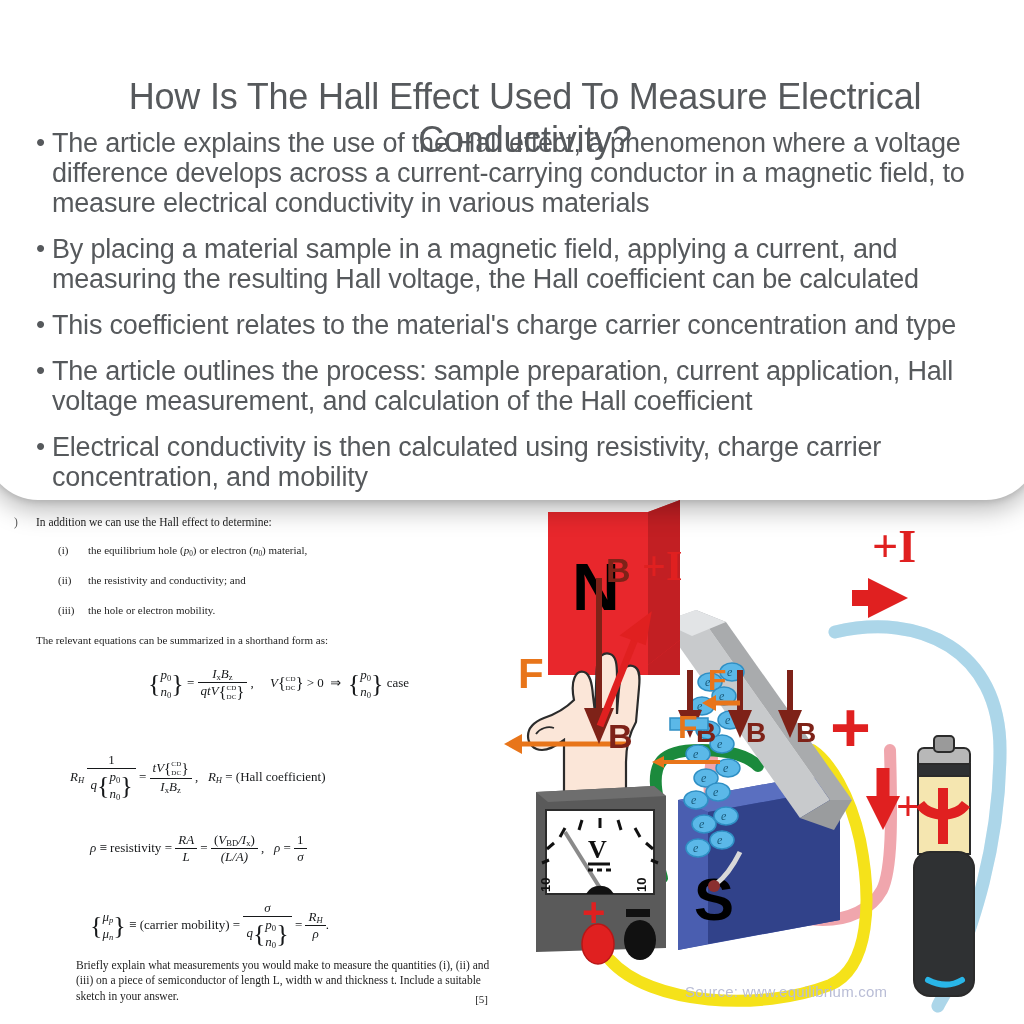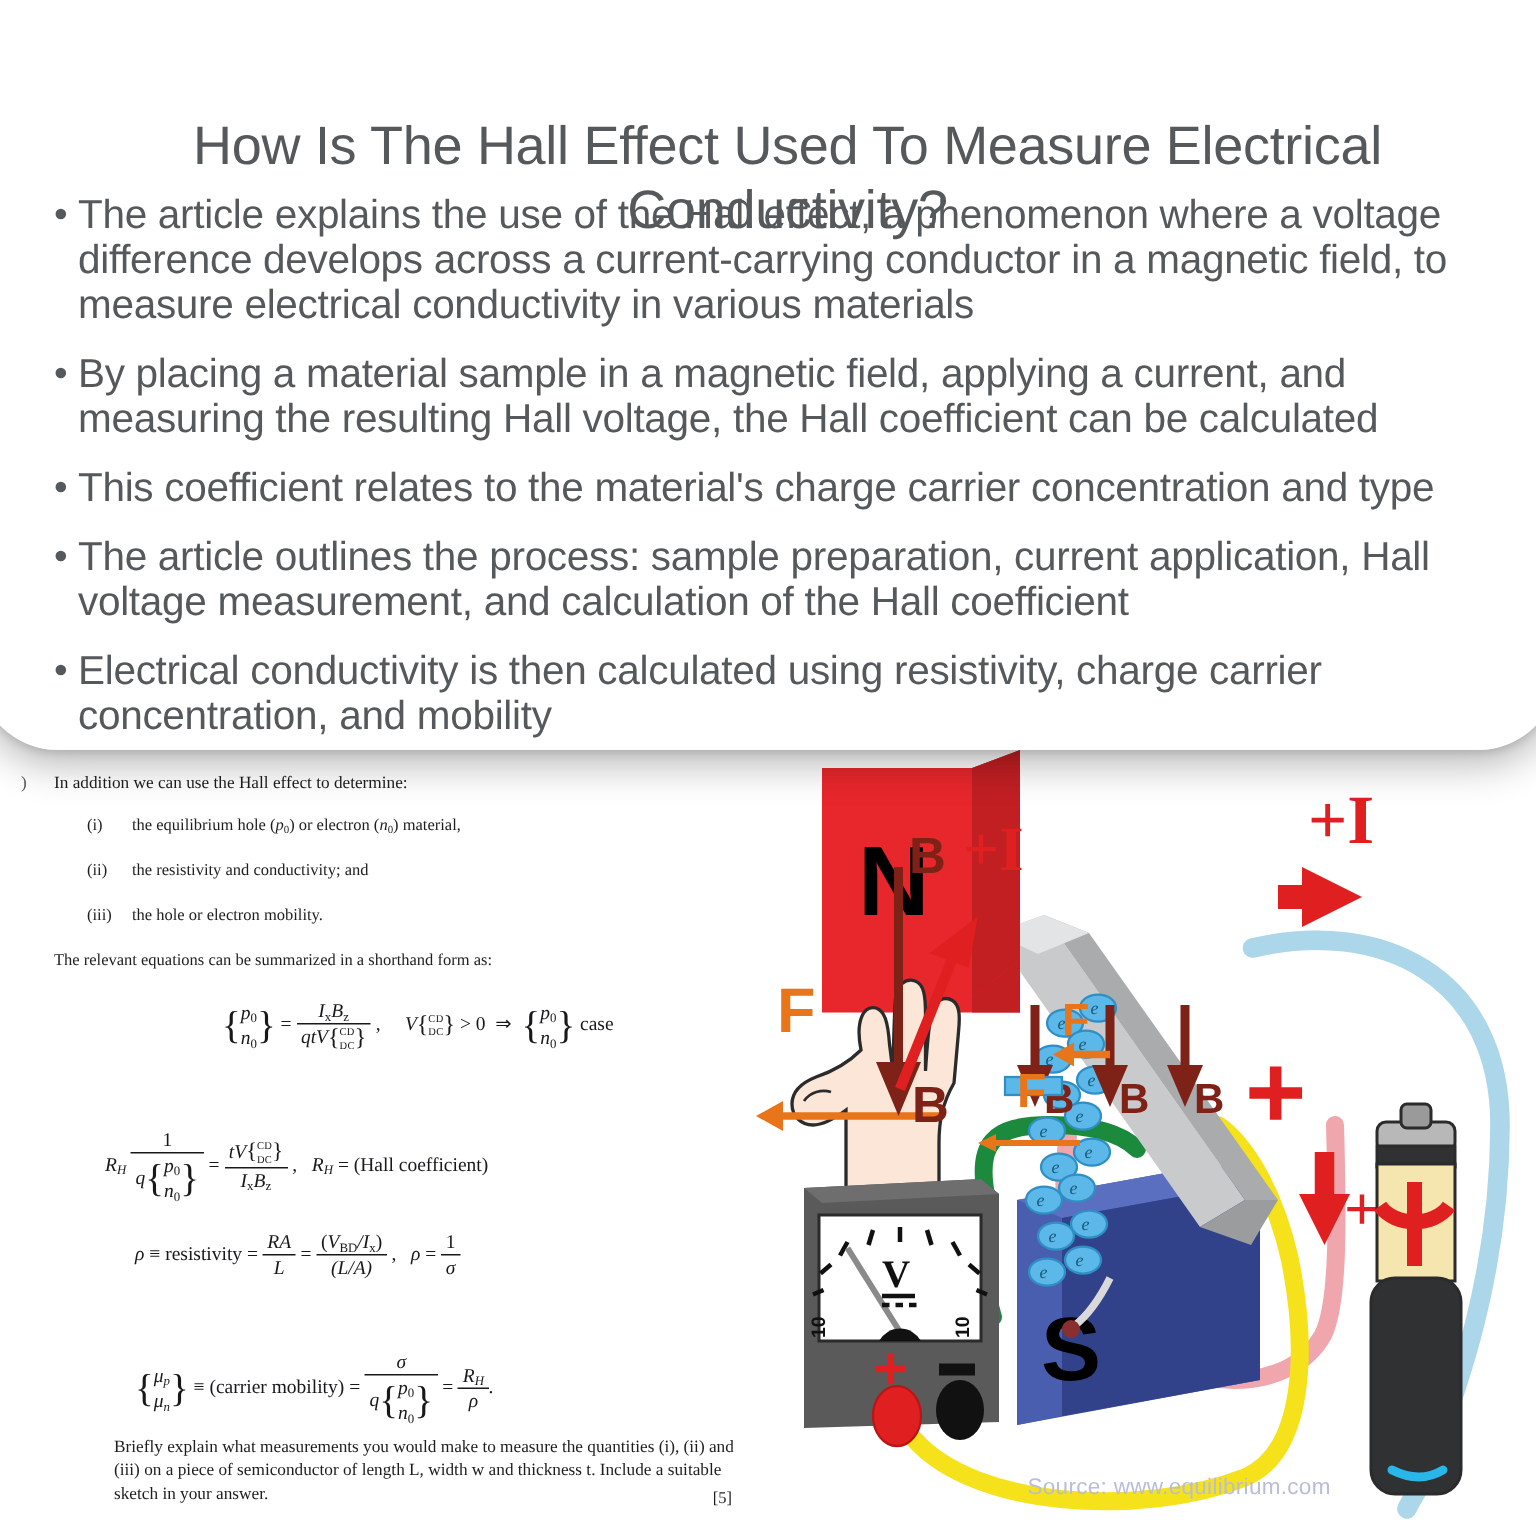--- a/index.html
+++ b/index.html
@@ -183,21 +183,21 @@
       <span>=</span>
       <span class="frac">
         <span class="num"><span class="ital">t</span><span class="ital">V</span><span class="brace"><span class="lb" style="font-size:15px;">{</span><span class="stack tiny"><span>CD</span><br><span>DC</span></span><span class="rb" style="font-size:15px;">}</span></span></span>
         <span class="den"><span class="ital">I</span><span class="sub">x</span><span class="ital">B</span><span class="sub">z</span></span>
       </span>
       <span>,</span>
       &nbsp;&nbsp;<span class="ital">R</span><span class="sub ital">H</span>
       <span>= (Hall coefficient)</span>
     </div>
 
-    <div class="eq" style="left:90px; top:320px; font-size:13px;">
+    <div class="eq" style="left:90px; top:332px; font-size:13px;">
       <span class="ital">ρ</span>
       <span>≡</span>
       <span>resistivity</span>
       <span>=</span>
       <span class="frac">
         <span class="num ital">RA</span>
         <span class="den ital">L</span>
       </span>
       <span>=</span>
       <span class="frac">

